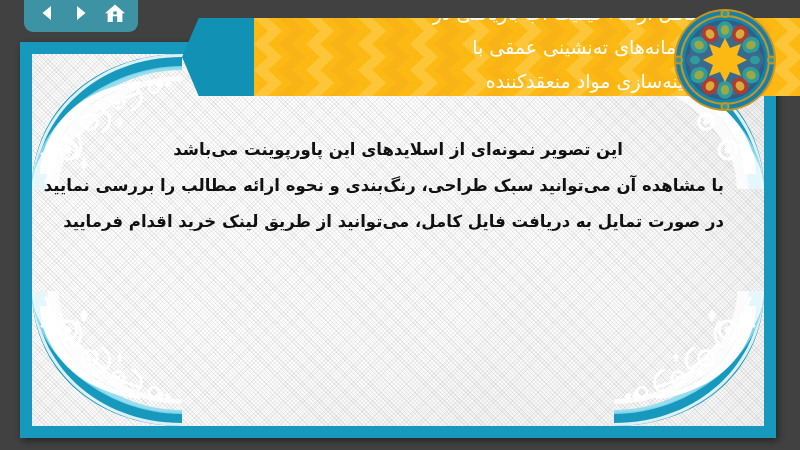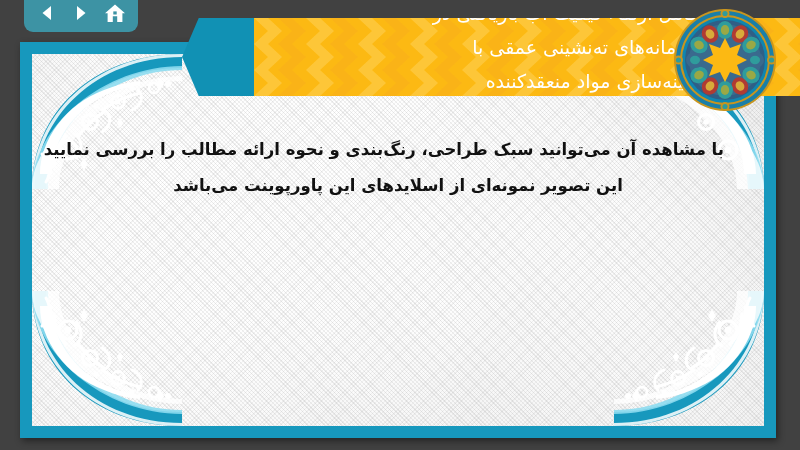--- a/index.html
+++ b/index.html
@@ -307,22 +307,23 @@
         <g fill="#ffffff">
           <path d="M8,120 C8,86 34,50 72,36 C84,31 96,28 108,27 L108,31 C94,33 80,37 68,44 C40,60 20,88 20,120 Z"></path>
           <circle cx="36" cy="96" r="9" fill="none" stroke="#ffffff" stroke-width="3.2"></circle>
           <circle cx="36" cy="96" r="3.4"></circle>
           <circle cx="58" cy="68" r="7.5" fill="none" stroke="#ffffff" stroke-width="3"></circle>
           <circle cx="58" cy="68" r="2.8"></circle>
         </g>
       </svg>
 
       <div id="slide-body">
+        <div class="body-line">این تصویر نمونه‌ای از اسلایدهای این پاورپوینت می‌باشد</div>
         <div class="body-line">با مشاهده آن می‌توانید سبک طراحی، رنگ‌بندی و نحوه ارائه مطالب را بررسی نمایید</div>
-        <div class="body-line">این تصویر نمونه‌ای از اسلایدهای این پاورپوینت می‌باشد</div>
+        <div class="body-line">در صورت تمایل به دریافت فایل کامل، می‌توانید از طریق لینک خرید اقدام فرمایید</div>
       </div>
 
     </div>
   </div>
 
   <div id="title-banner-wrap">
     <div id="ribbon-tail"></div>
     <div id="banner-body">
       <svg id="banner-pattern" viewBox="0 0 546 78" preserveAspectRatio="none">
         <defs>

